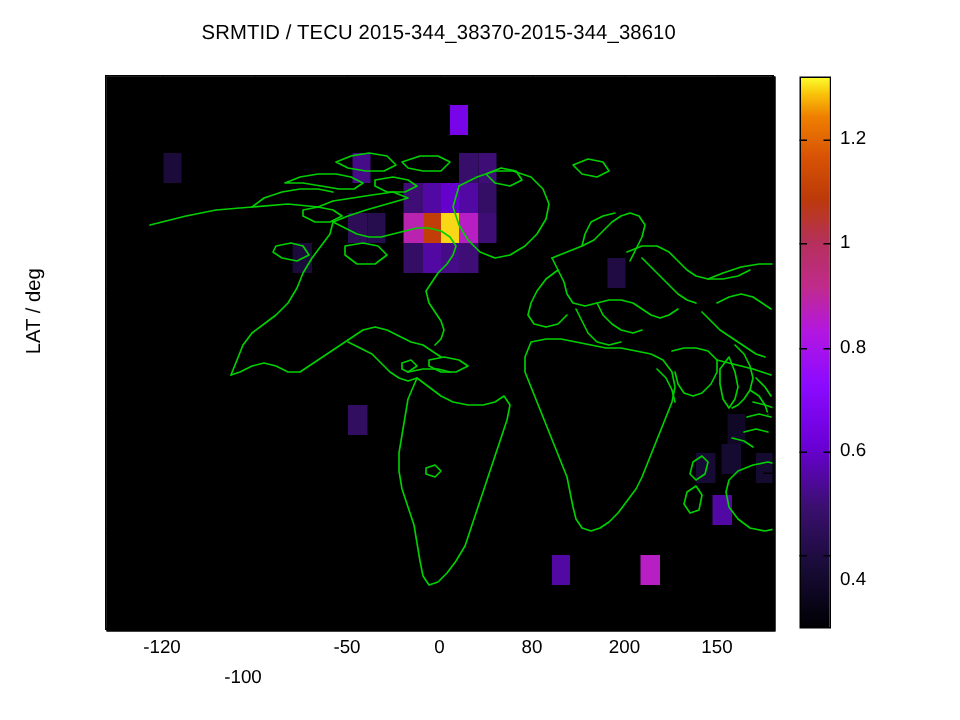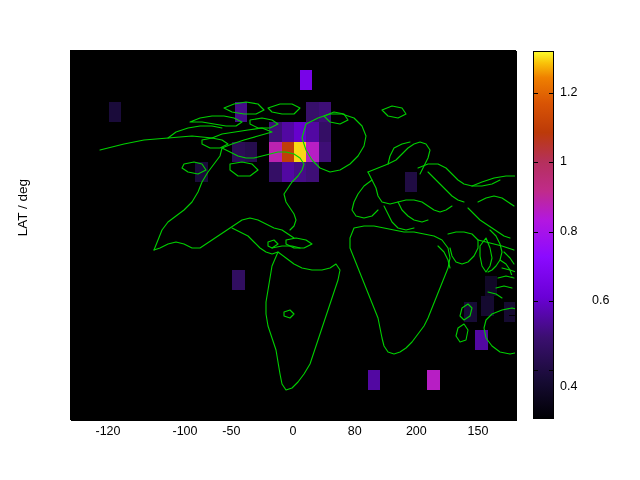--- a/index.html
+++ b/index.html
@@ -40,20 +40,21 @@
   #cbargrad{position:absolute;left:0;top:0;right:0;bottom:0;}
   .cbtick{position:absolute;left:533px;width:5px;height:1px;background:#000;}
   .cbtickR{position:absolute;left:549px;width:5px;height:1px;background:#000;}
   .cblabel{position:absolute;left:560px;font-size:12.5px;color:#000;}
 </style>
 </head>
 <body>
 
 <div id="root">
 
+  <div id="title">SRMTID / TECU 2015-344_38370-2015-344_38610</div>
 
   <div id="plot">
     <div id="cells">
         <div class="cell" style="left: 37px; top: 50px; width: 12.3333px; height: 20px; background: rgb(26, 11, 58);"></div>
         <div class="cell" style="left: 162.8px; top: 50px; width: 12.3333px; height: 20px; background: rgb(70, 12, 135);"></div>
         <div class="cell" style="left: 228.167px; top: 18px; width: 12.3333px; height: 20px; background: rgb(120, 4, 232);"></div>
         <div class="cell" style="left: 246.667px; top: 50px; width: 12.3333px; height: 20px; background: rgb(62, 14, 118);"></div>
         <div class="cell" style="left: 234.333px; top: 50px; width: 12.3333px; height: 20px; background: rgb(55, 15, 106);"></div>
         <div class="cell" style="left: 246.667px; top: 70px; width: 12.3333px; height: 20px; background: rgb(52, 14, 101);"></div>
         <div class="cell" style="left: 197.333px; top: 70px; width: 12.3333px; height: 20px; background: rgb(62, 14, 118);"></div>
@@ -206,21 +207,21 @@
       <div class="ytickmarkR" style="top: 355px;"></div>
       <div class="ytick" style="top: 347px;">-60</div>
       <div class="ytickmark" style="top: 395px;"></div>
       <div class="ytickmarkR" style="top: 395px;"></div>
       <div class="ytick" style="top: 387px;">-80</div>
       <div class="xtickmark" style="left: 108px;"></div>
       <div class="xtickmarkT" style="left: 108px;"></div>
       <div class="xtick" style="left: 78px;">-120</div>
       <div class="xtickmark" style="left: 169.667px;"></div>
       <div class="xtickmarkT" style="left: 169.667px;"></div>
-      <div class="xtick" style="left: 155px;">-100</div>
+      <div class="xtick" style="left: 132px; margin-top: 20px;">-100</div>
       <div class="xtickmark" style="left: 231.333px;"></div>
       <div class="xtickmarkT" style="left: 231.333px;"></div>
       <div class="xtick" style="left: 201.333px;">-50</div>
       <div class="xtickmark" style="left: 293px;"></div>
       <div class="xtickmarkT" style="left: 293px;"></div>
       <div class="xtick" style="left: 263px;">0</div>
       <div class="xtickmark" style="left: 354.667px;"></div>
       <div class="xtickmarkT" style="left: 354.667px;"></div>
       <div class="xtick" style="left: 324.667px;">80</div>
       <div class="xtickmark" style="left: 416.333px;"></div>
@@ -241,19 +242,19 @@
       <div class="cbtickR" style="top: 92.6604px;"></div>
       <div class="cblabel" style="top: 84.6604px;">1.2</div>
       <div class="cbtick" style="top: 162.094px;"></div>
       <div class="cbtickR" style="top: 162.094px;"></div>
       <div class="cblabel" style="top: 154.094px;">1</div>
       <div class="cbtick" style="top: 231.528px;"></div>
       <div class="cbtickR" style="top: 231.528px;"></div>
       <div class="cblabel" style="top: 223.528px; text-align: center;">0.8</div>
       <div class="cbtick" style="top: 300.962px;"></div>
       <div class="cbtickR" style="top: 300.962px;"></div>
-      <div class="cblabel" style="top: 292.962px; margin-left: 32px;">0.6</div>
+      <div class="cblabel" style="top: 292.962px;">0.6</div>
       <div class="cbtick" style="top: 370.396px;"></div>
       <div class="cbtickR" style="top: 370.396px;"></div>
       <div class="cblabel" style="top: 379px;">0.4</div>
     </div>
 
 </div>
 
 </body></html>

